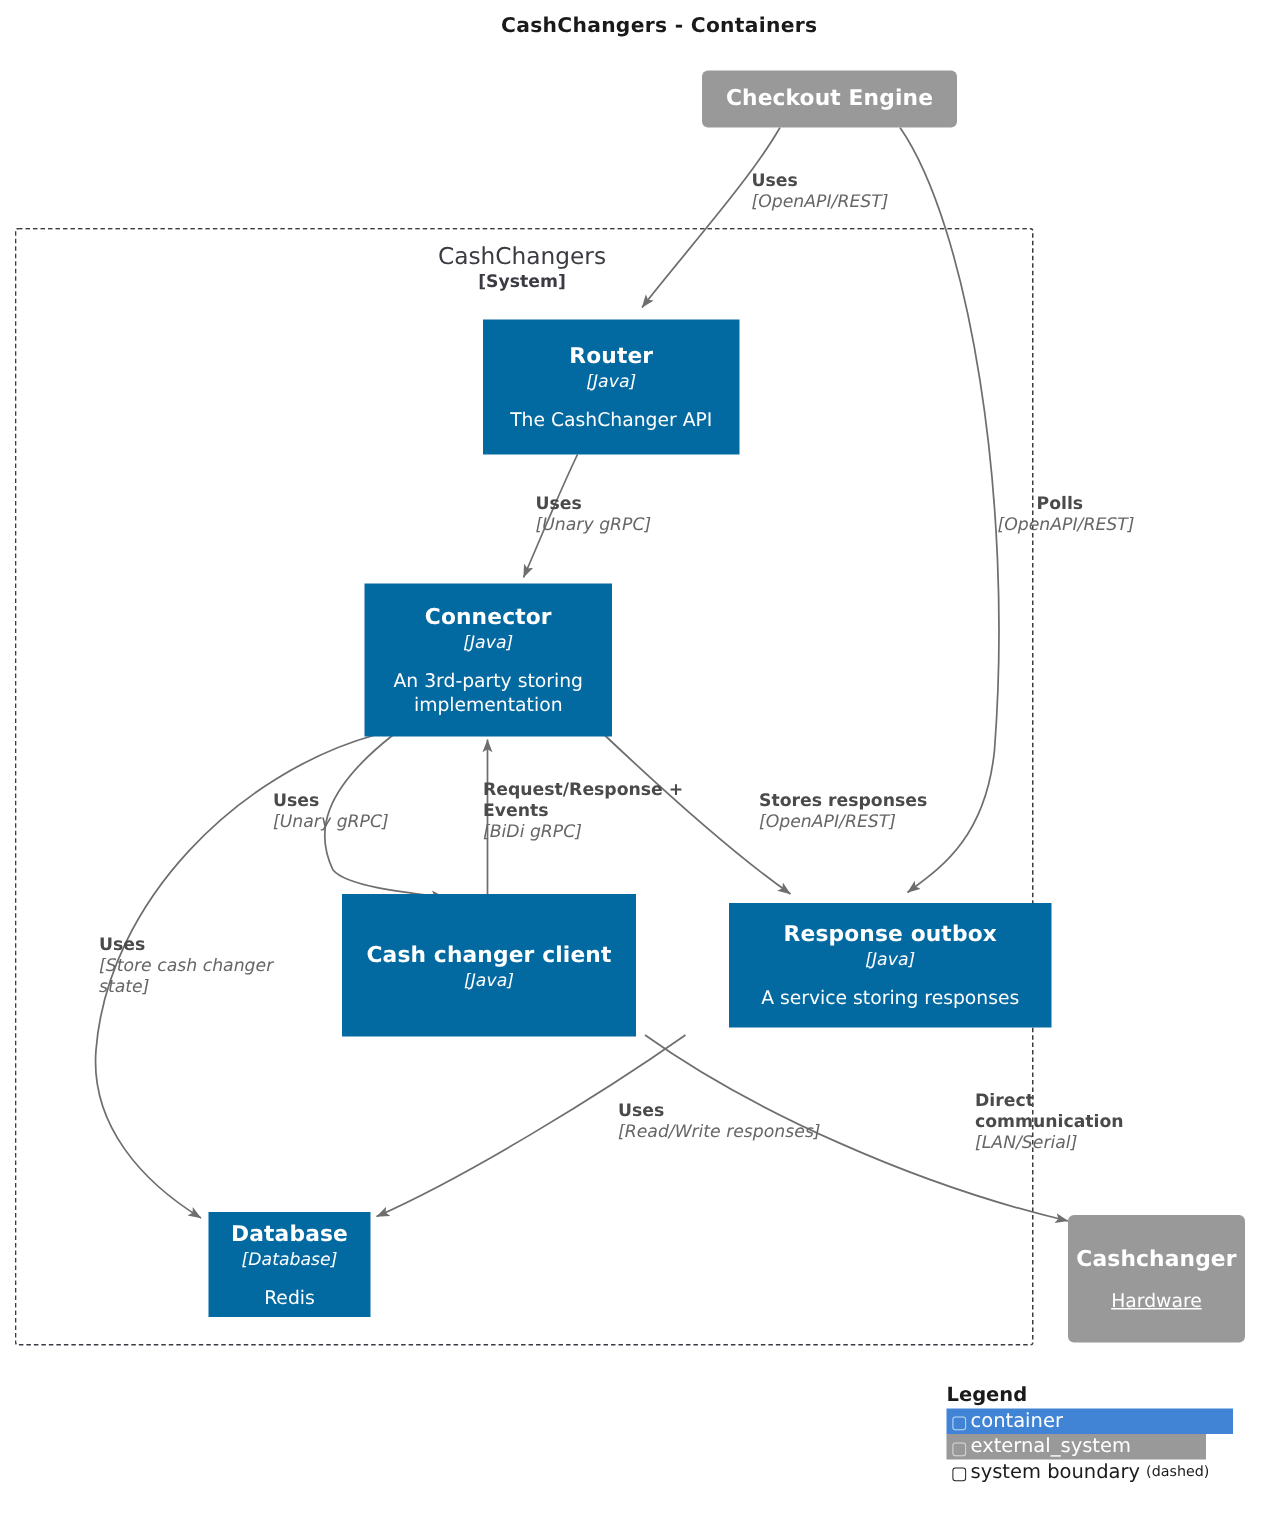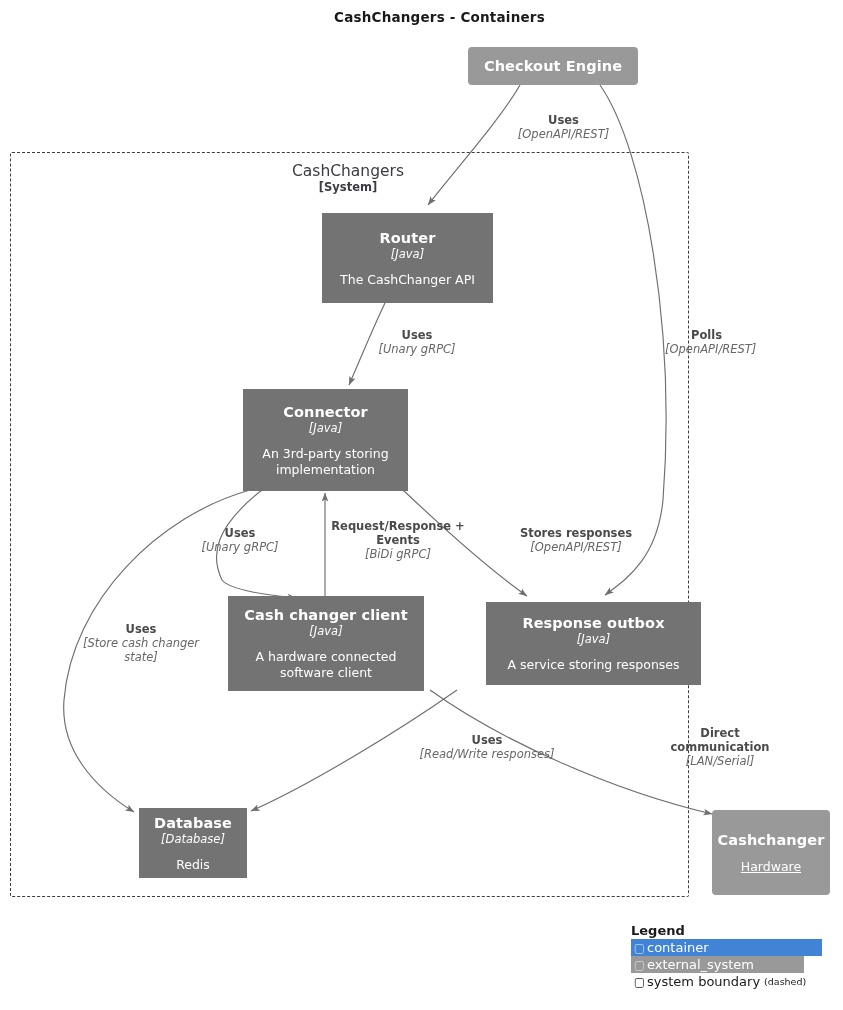--- a/index.html
+++ b/index.html
@@ -70,21 +70,21 @@
     position: absolute;
     box-sizing: border-box;
     display: flex;
     flex-direction: column;
     align-items: center;
     justify-content: center;
     text-align: center;
     color: #ffffff;
     padding: 6px 4px;
   }
-  .node.container { background: #737373; }
+  .node.container { background: #0369a1; }
   .node.external  { background: #999999; border-radius: 4px; }
   .node .n-name {
     font-weight: bold;
     font-size: 14.5px;
     line-height: 18px;
     letter-spacing: 0.1px;
   }
   .node .n-type {
     font-style: italic;
     font-size: 11.5px;
@@ -94,21 +94,21 @@
     font-size: 12.5px;
     line-height: 16px;
     margin-top: 11px;
   }
   .node.external .n-name { font-size: 14.5px; }
   .node.external .n-desc { margin-top: 10px; text-decoration: underline; }
 
   
   .edge-label {
     position: absolute;
-    text-align: center;
+    text-align: left;
     color: #555555;
     line-height: 14px;
   }
   .edge-label .el-title {
     font-weight: bold;
     font-size: 11.5px;
     display: block;
     color: #4a4a4a;
   }
   .edge-label .el-tech {
@@ -228,21 +228,20 @@
 
   <div class="node container" style="left:243px; top:389px; width:165px; height:102px;">
     <div class="n-name">Connector</div>
     <div class="n-type">[Java]</div>
     <div class="n-desc">An 3rd-party storing implementation</div>
   </div>
 
   <div class="node container" style="left:228px; top:596px; width:196px; height:95px;">
     <div class="n-name">Cash changer client</div>
     <div class="n-type">[Java]</div>
-    <div class="n-desc">A hardware connected software client</div>
   </div>
 
   <div class="node container" style="left:458px; top:602px; width:215px; height:83px;margin-left:28px;">
     <div class="n-name">Response outbox</div>
     <div class="n-type">[Java]</div>
     <div class="n-desc">A service storing responses</div>
   </div>
 
   <div class="node container" style="left:139px; top:808px; width:108px; height:70px;">
     <div class="n-name">Database</div>

